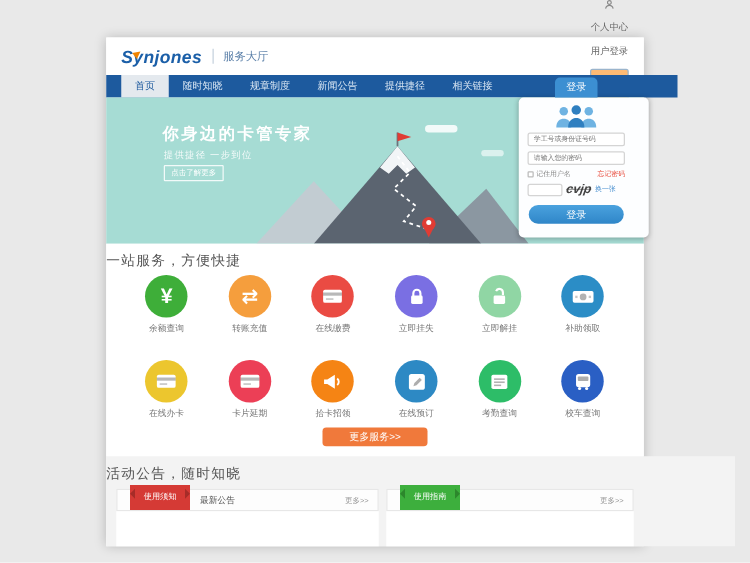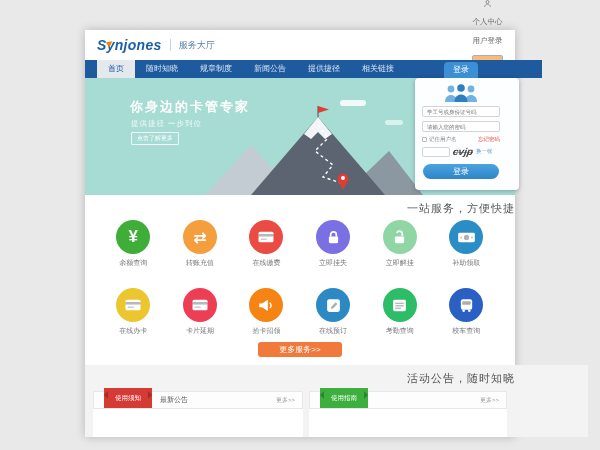--- a/index.html
+++ b/index.html
@@ -46,21 +46,21 @@
   .login-check { width:5px; height:5px; border:1px solid #bbb; background:#fff; border-radius:1px; cursor:pointer; }
   .login-forgot { color:#e84c3d; margin-left:auto; cursor:pointer; }
   .cap-row { position:absolute; left:7px; top:68px; width:78px; display:flex; align-items:center; gap:3px; }
   .cap-input { width:28px; height:10px; border:1px solid #d4d4d4; border-radius:2px; background:#fff; }
   .cap-text { font-size:10px; font-weight:bold; font-style:italic; color:#444; transform:skewX(-8deg); text-decoration:line-through; text-decoration-color:rgba(60,60,60,.5); }
   .cap-refresh { font-size:5.5px; color:#4a90d0; cursor:pointer; }
   .login-submit { position:absolute; left:8px; top:86px; width:76px; height:15px; border:none; border-radius:8px; background:linear-gradient(#4aa2de,#2f86c8); color:#fff; font-size:8px; cursor:pointer; }
 
   
   .svc { position:absolute; left:0; top:165px; width:430px; height:170px; background:#fff; }
-  .sec-title { position:absolute; left:0; width:430px; text-align:right; font-size:11px; color:#555; letter-spacing:1px; }
+  .sec-title { position:absolute; left:0; width:430px; text-align:left; font-size:11px; color:#555; letter-spacing:1px; }
   .svc .sec-title { top:6px; }
   .svc-row { position:absolute; left:15px; width:400px; display:flex; }
   .svc-row.r1 { top:25px; }
   .svc-row.r2 { top:93px; }
   .svc-cell { width:66.6px; text-align:center; cursor:pointer; }
   .svc-circle { width:34px; height:34px; border-radius:50%; margin:0 auto; display:flex; align-items:center; justify-content:center; color:#fff; }
   .svc-label { font-size:7px; color:#777; margin-top:4px; }
   .glyph-yen { font-size:17px; font-weight:bold; }
   .glyph-arrows { font-size:16px; font-weight:bold; }
   .more-btn { position:absolute; left:173px; top:147px; width:84px; height:15px; background:#f0793b; border:none; border-radius:3px; color:#fff; font-size:8px; cursor:pointer; }

